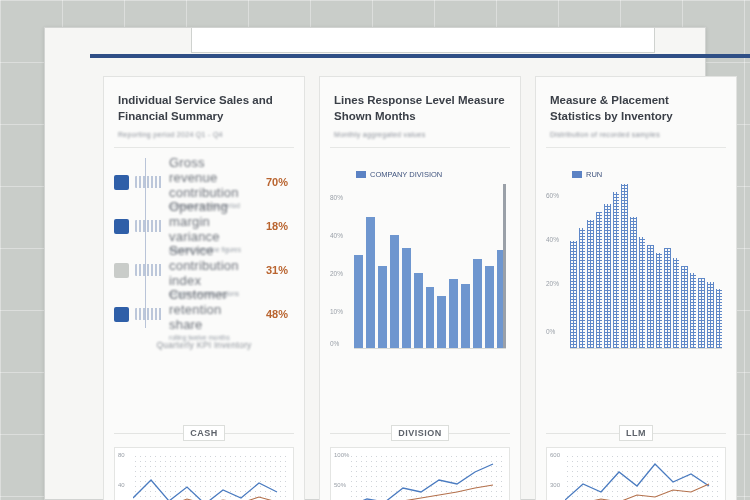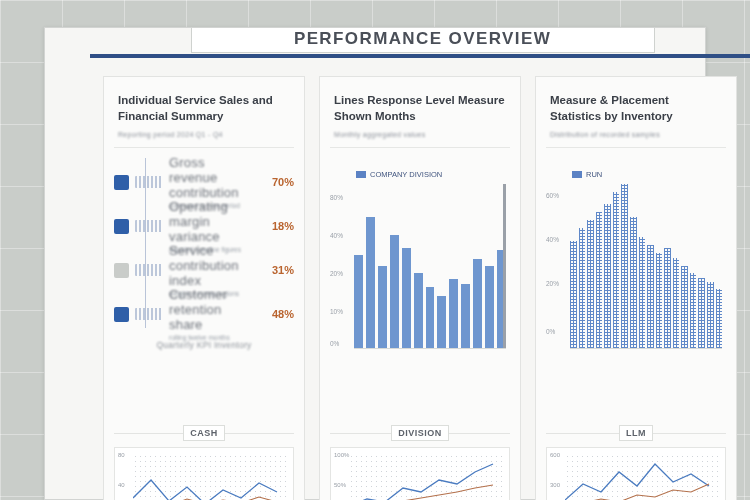--- a/index.html
+++ b/index.html
@@ -62,21 +62,21 @@
   .kpi-wrap{padding:12px 10px 0 10px;position:relative;}
   .kpi-axis{position:absolute;left:41px;top:10px;bottom:8px;width:1px;background:#b9c4d8;}
   .kpi-row{display:flex;align-items:center;gap:6px;height:44px;}
   .kpi-chip{width:15px;height:15px;border-radius:2px;flex:none;}
   .kpi-bar{width:28px;height:12px;border-radius:1px;flex:none;
            background:repeating-linear-gradient(90deg,#bcc7da 0 2px,transparent 2px 4px);}
   .kpi-texts{flex:1;}
   .kpi-label{font-size:13px;color:#6e737b;filter:blur(.8px);letter-spacing:.2px;}
   .kpi-label2{font-size:6.5px;color:#9aa0a8;filter:blur(.9px);margin-top:2px;}
   .kpi-val{font-size:11px;font-weight:bold;color:#b9642f;filter:blur(.6px);
-           text-align:right;width:34px;}
+           text-align:center;width:34px;}
   .kpi-note{margin:4px 10px 0 10px;font-size:8.5px;color:#8d9299;
             filter:blur(.8px);text-align:center;letter-spacing:.3px;}
 
   
   .chart{position:relative;margin:20px 10px 0 10px;height:196px;}
   .chart .legend{
     position:absolute;left:26px;top:2px;display:flex;align-items:center;gap:4px;
     font-size:7.5px;color:#41557f;filter:blur(.7px);
   }
   .legend .swatch{width:10px;height:7px;background:#5b82c4;}
@@ -110,21 +110,20 @@
   }
 </style>
 </head>
 <body>
 
 <div class="desk-grid"></div>
 
 <div class="page">
 
   <div class="titlebar"></div>
-  <div class="doc-title">PERFORMANCE OVERVIEW</div>
   <div class="topbar"></div>
 
   <div class="cols">
 
     <div class="col">
       <div class="panel-head">
         <div class="panel-title">Individual Service Sales and Financial Summary</div>
         <div class="panel-sub">Reporting period 2024 Q1 - Q4</div>
       </div>
       <div class="sep"></div>

